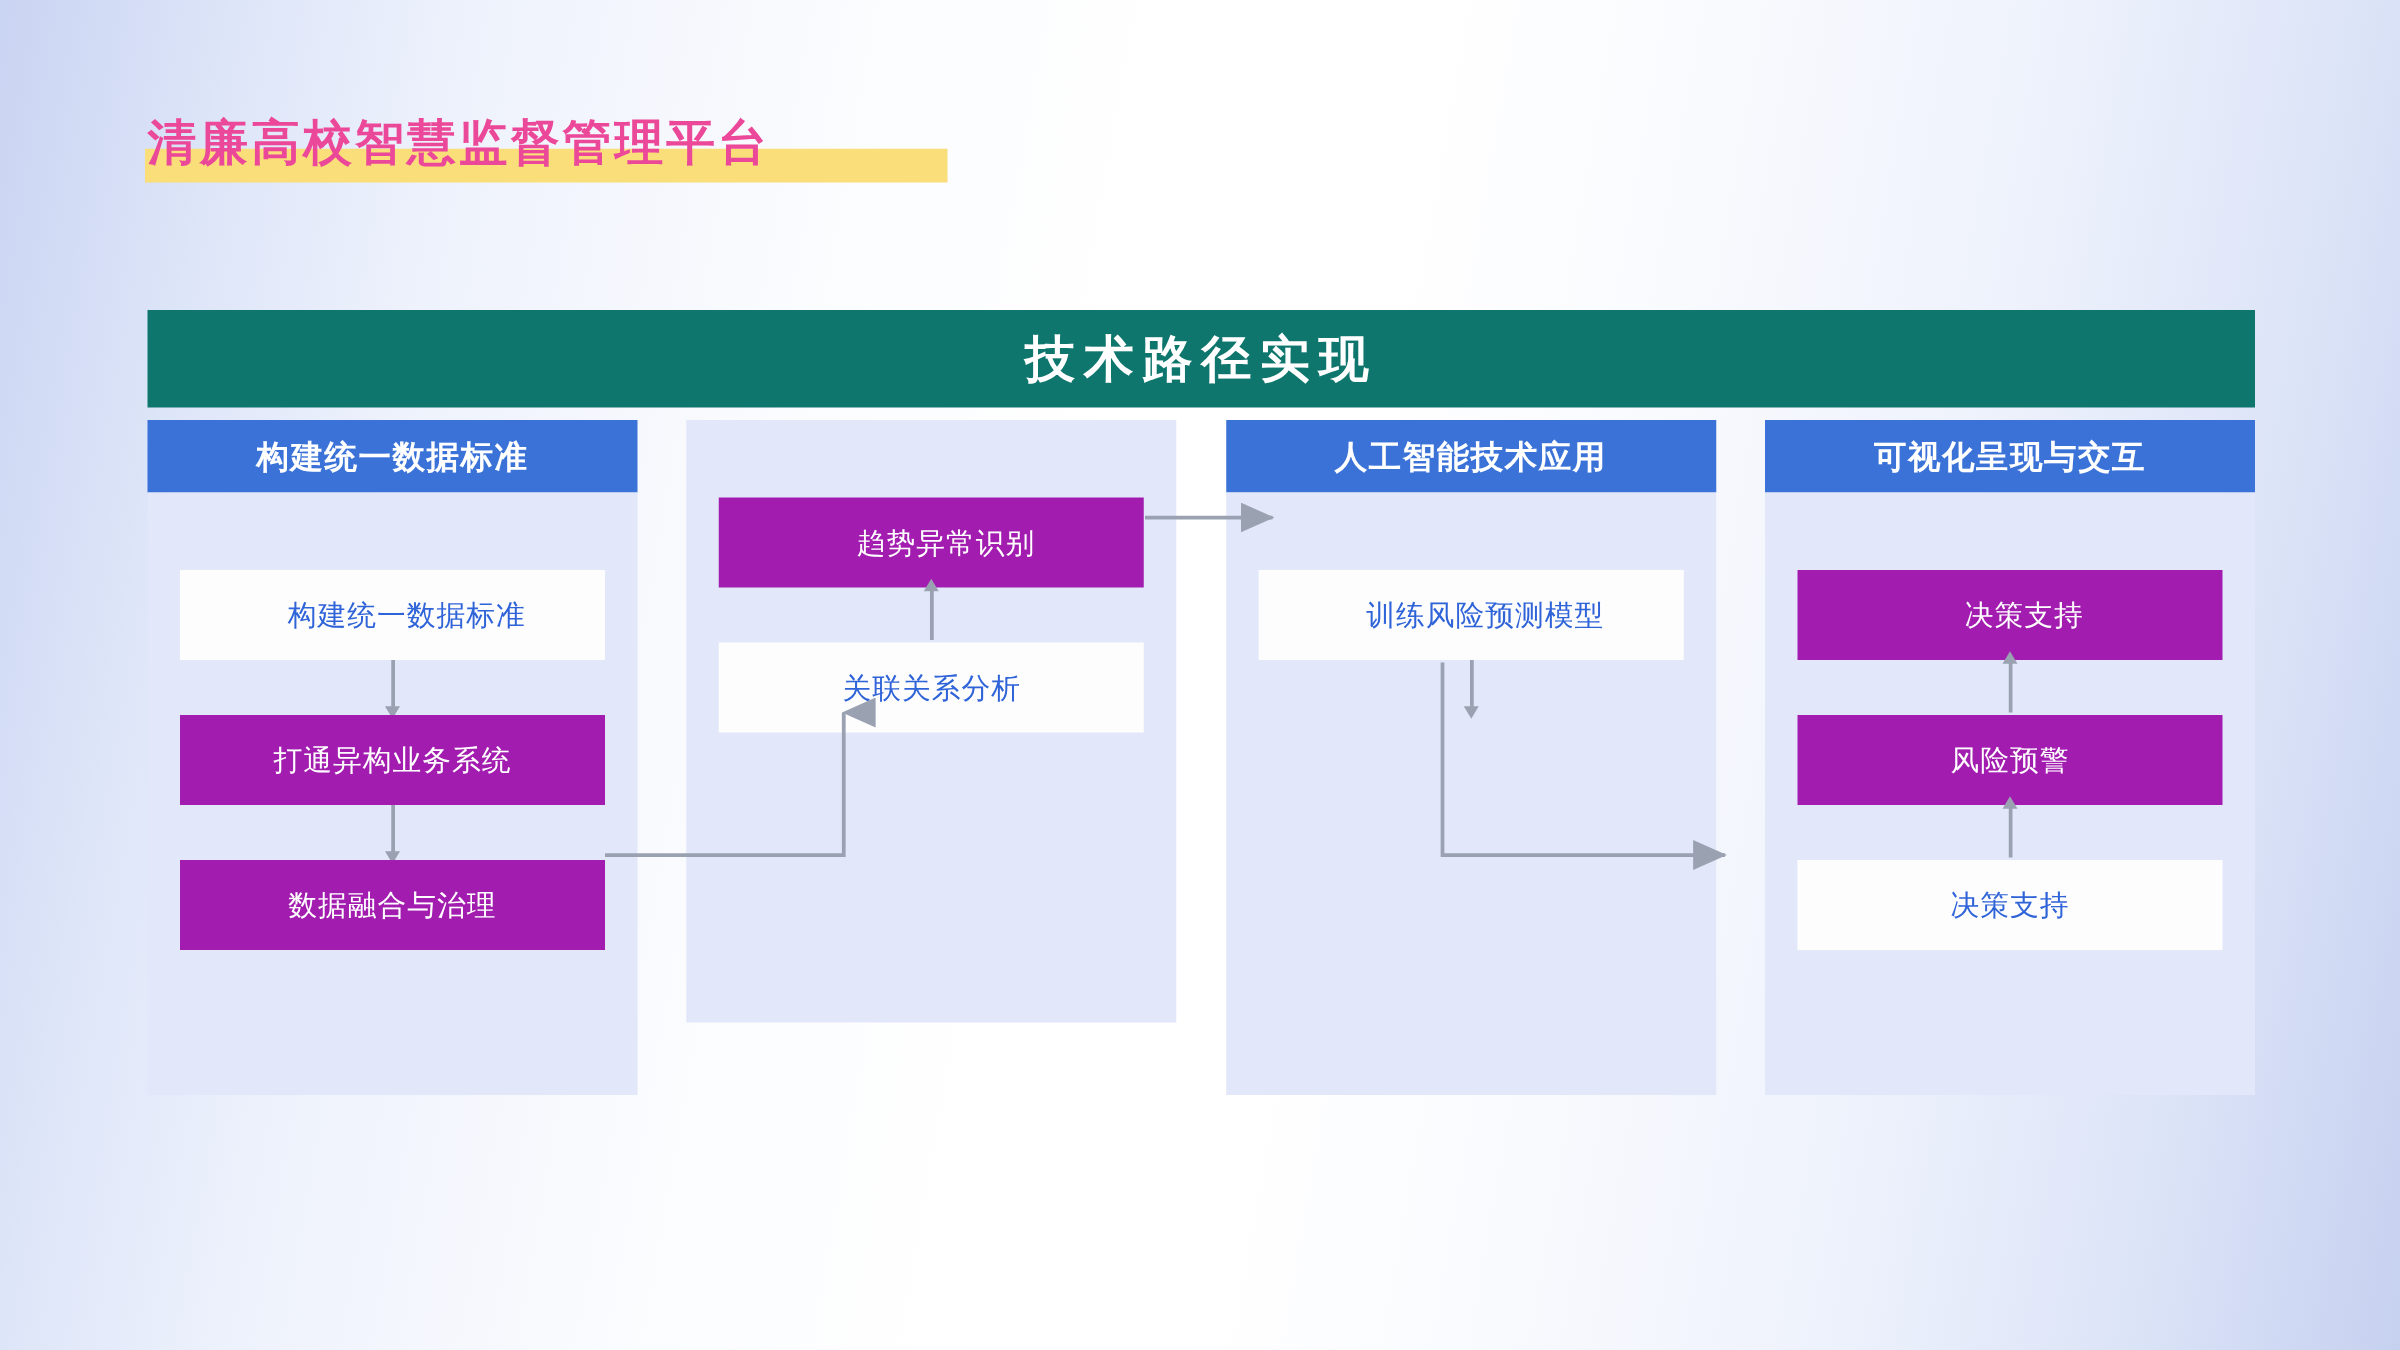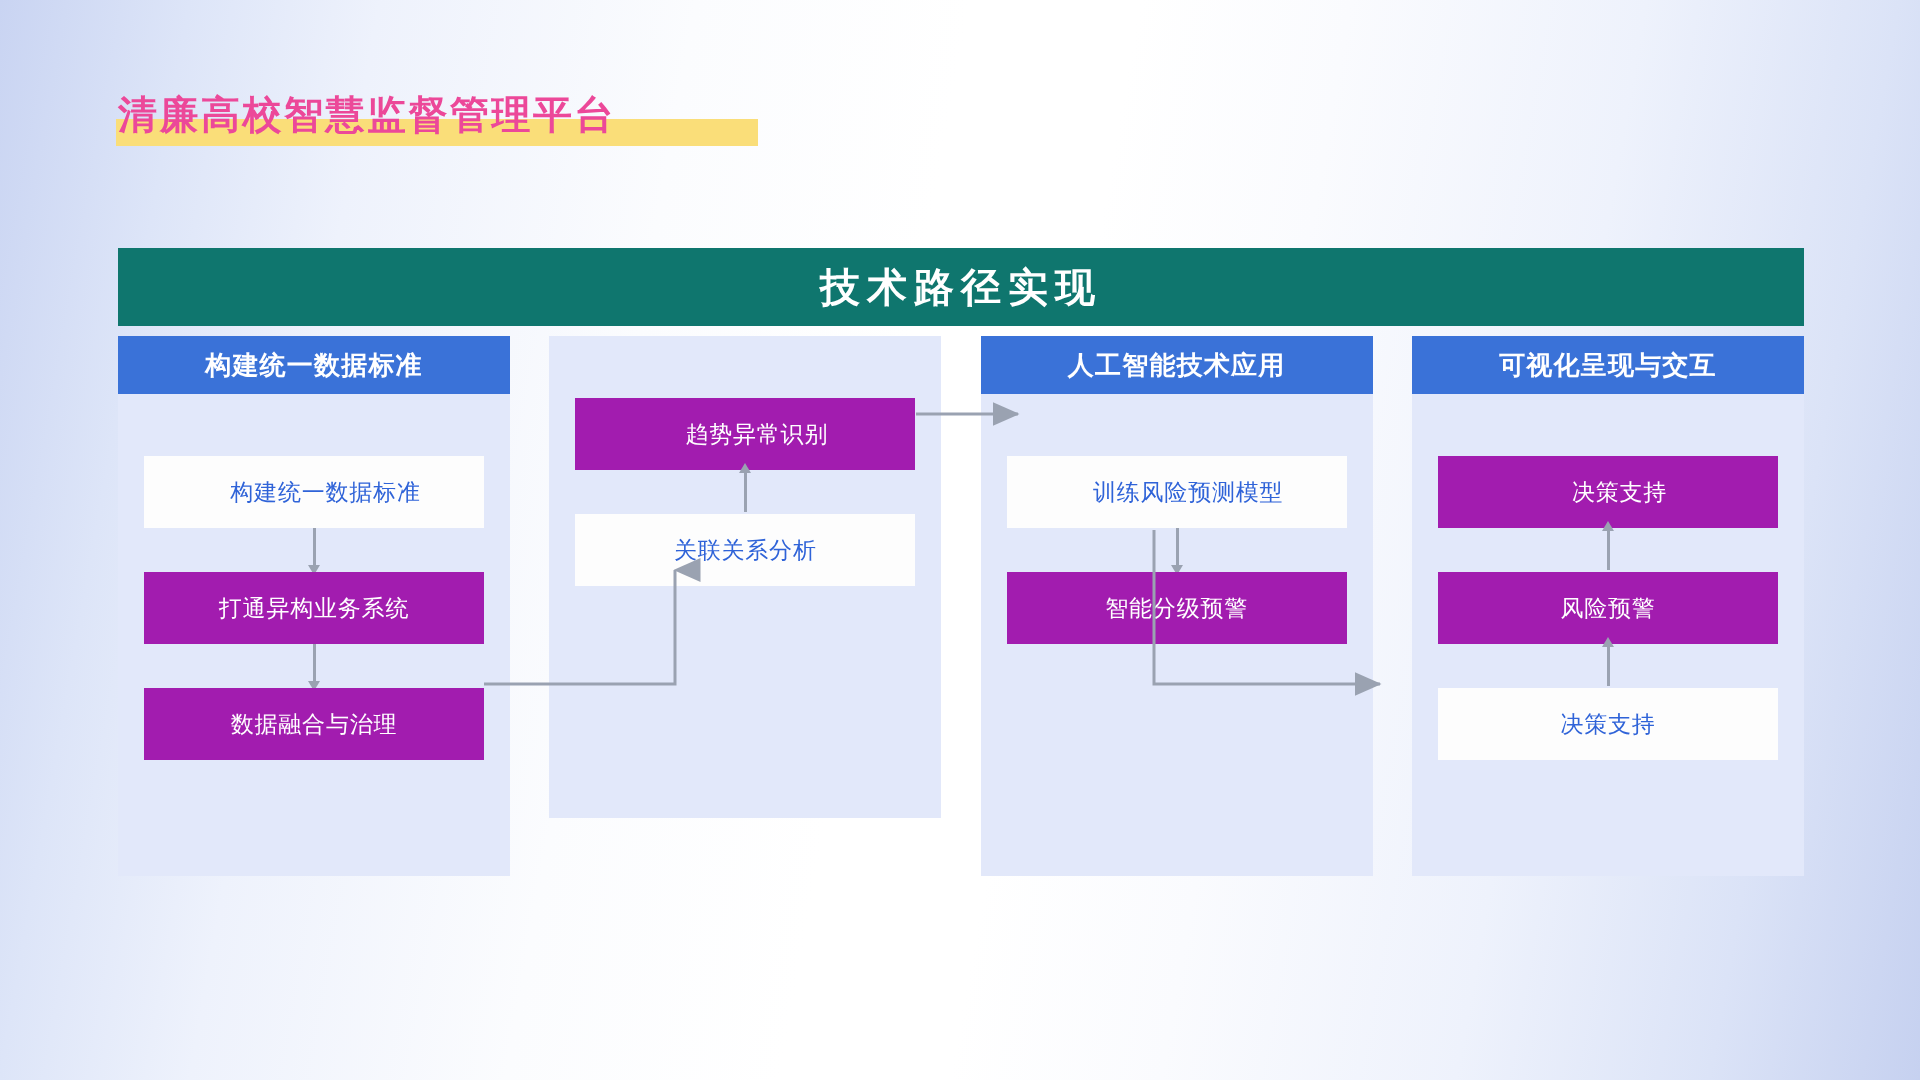--- a/index.html
+++ b/index.html
@@ -233,23 +233,20 @@
       <div class="col-header">
         <span class="col-header-text">人工智能技术应用</span>
       </div>
       <div class="col-body">
         <div class="node white r1">
           <span>训练风险预测模型</span>
         </div>
         <div class="v-arrow seg-a">
             <span class="head-down"></span>
           </div>
-        <div class="node blue r2">
-          <span>智能分级预警</span>
-        </div>
       </div>
     </div>
 
     <div class="column">
       <div class="col-header">
         <span class="col-header-text">可视化呈现与交互</span>
       </div>
       <div class="col-body">
         <div class="node blue r1">
           <span>决策支持</span>

